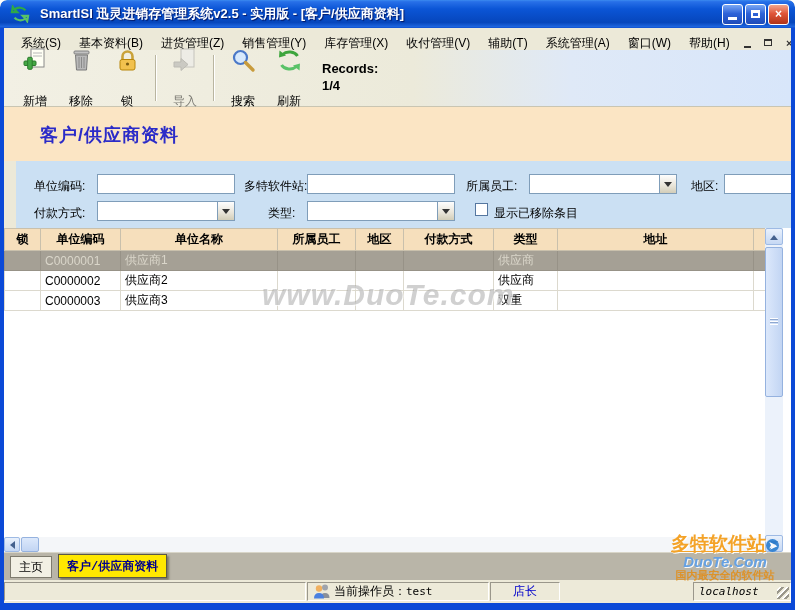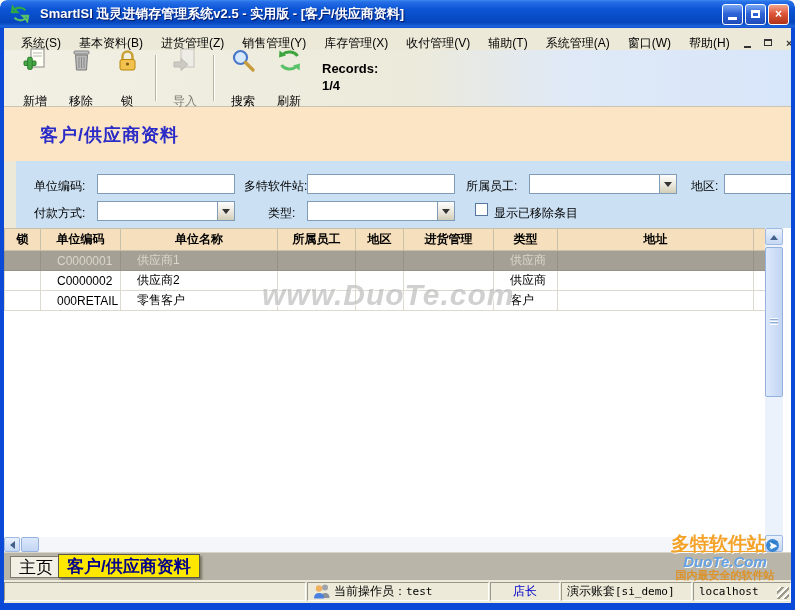--- a/index.html
+++ b/index.html
@@ -61,21 +61,21 @@
     background:linear-gradient(180deg,#FEFEFE,#E8E4D8 60%,#D2CDB8); border-left:1px solid #7F9DB9;
     display:flex; align-items:center; justify-content:center; }
   .combo .dd i { width:0; height:0; border:4px solid transparent; border-top:5px solid #333; margin-top:4px; }
   .chk { position:absolute; width:13px; height:13px; background:#fff; border:1px solid #5577A0; }
 
   
   .grid { position:absolute; left:4px; top:228px; width:787px; height:324px; background:#fff; }
   table.dg { border-collapse:collapse; table-layout:fixed; width:761px; font-size:12px; }
   table.dg th { background:#F6DFBC; border:1px solid #C9C0AC; font-weight:bold; height:22px;
     text-align:center; color:#000; overflow:hidden; white-space:nowrap; }
-  table.dg td { border:1px solid #DCD9CE; height:20px; padding:0 16px; overflow:hidden;
+  table.dg td { border:1px solid #DCD9CE; height:20px; padding:0 4px; overflow:hidden;
     white-space:nowrap; color:#000; }
   tr.selected td { background:#A5A095; color:#DAD6CA; border-color:#979287; }
   .grid-watermark { position:absolute; left:258px; top:50px; font-size:30px; font-weight:bold;
     font-style:italic; color:rgba(150,150,150,.45); text-shadow:1px 1px 0 rgba(255,255,255,.7);
     letter-spacing:1px; pointer-events:none; }
 
   
   .vsb { position:absolute; left:761px; top:0; width:18px; height:324px; background:#ECF2FB; }
   .sb-btn { position:absolute; left:0; width:18px; height:17px;
     background:linear-gradient(180deg,#E9F1FC,#C6D8F4); border:1px solid #9EBAE4; border-radius:2px;
@@ -89,21 +89,21 @@
     background:repeating-linear-gradient(180deg,#fff 0 1px,#8FA8D0 1px 2px,transparent 2px 3px); }
   .hsb { position:absolute; left:0; top:309px; width:757px; height:15px; background:#F4F6F9; }
   .hsb .sb-btn { height:15px; width:16px; }
   .hsb .thumb { position:absolute; left:17px; top:0; width:18px; height:15px;
     background:linear-gradient(180deg,#DCE8FB,#C2D5F3); border:1px solid #95B2DF; border-radius:2px; }
 
   
   .tabbar { position:absolute; left:4px; top:552px; width:787px; height:28px; background:#B9B5A8;
     border-top:1px solid #D8D5C8; }
   .tab { position:absolute; bottom:2px; height:22px; line-height:22px; text-align:center;
-    font-size:17px; background:#F2F0E4; border:1px solid #7E7B6E; color:#000; padding:0 8px; }
+    font-size:12px; background:#F2F0E4; border:1px solid #7E7B6E; color:#000; padding:0 8px;font-family:Liberation Mono, monospace; }
   .tab.active { height:24px; line-height:24px; background:#FFE800; color:#00008B; font-weight:bold;
     border:1px solid #5A5848; box-shadow:2px 2px 2px rgba(60,60,40,.5); }
 
   
   .statusbar { position:absolute; left:4px; top:580px; width:787px; height:23px; background:#EDEAD9;
     font-size:12px; color:#000; }
   .sb-panel { position:absolute; top:2px; height:19px; border:1px solid;
     border-color:#9A978B #FFF #FFF #9A978B; display:flex; align-items:center; padding:0 5px;
     white-space:nowrap; overflow:hidden; }
   .mono { font-family:"DejaVu Sans Mono", monospace; font-size:11px; }
@@ -285,21 +285,21 @@
           <col style="width: 196px;">
           <col style="width: 12px;">
         </colgroup>
       <thead>
           <tr id="dg-head">
             <th>锁</th>
             <th>单位编码</th>
             <th>单位名称</th>
             <th>所属员工</th>
             <th>地区</th>
-            <th>进货管理</th>
+            <th>付款方式</th>
             <th>类型</th>
             <th>地址</th>
             <th></th>
           </tr>
         </thead>
       <tbody id="dg-body">
           <tr class="selected">
             <td></td>
             <td>C0000001</td>
             <td>供应商1</td>
@@ -316,26 +316,26 @@
             <td>供应商2</td>
             <td></td>
             <td></td>
             <td></td>
             <td>供应商</td>
             <td></td>
             <td></td>
           </tr>
           <tr>
             <td></td>
-            <td>000RETAIL</td>
-            <td>零售客户</td>
-            <td></td>
-            <td></td>
-            <td></td>
-            <td>客户</td>
+            <td>C0000003</td>
+            <td>供应商3</td>
+            <td></td>
+            <td></td>
+            <td></td>
+            <td>双重</td>
             <td></td>
             <td></td>
           </tr>
         </tbody>
     </table>
     <div class="grid-watermark">www.DuoTe.com</div>
 
     <div class="vsb">
       <span class="sb-btn" style="top:0;">
           <i class="tri-up"></i>
@@ -368,25 +368,21 @@
           <path d="M7.5 14 q0-5 4.5-5 q4.5 0 4.5 5 Z" fill="#8A9099"></path>
         <circle cx="6" cy="4.5" r="3.2" fill="#F0B060"></circle>
           <path d="M1 14.5 q0-5.5 5-5.5 q5 0 5 5.5 Z" fill="#4A80E0"></path>
       </svg>
       <span>当前操作员：</span>
       <span class="mono">test</span>
     </div>
     <div class="sb-panel" style="left:486px; width:70px;">
       <span class="role-text">店长</span>
     </div>
-    <div class="sb-panel" style="left:557px; width:131px;">
-      <span>演示账套</span>
-      <span class="mono">[si_demo]</span>
-    </div>
-    <div class="sb-panel" style="left:689px; width:98px;">
+    <div class="sb-panel" style="left:689px; width:98px;font-style:italic;">
       <span class="mono">localhost</span>
       <span class="grip"></span>
     </div>
   </div>
 
   <div class="b-left"></div>
   <div class="b-right"></div>
   <div class="b-bottom"></div>
 
   <div class="site-wm">

